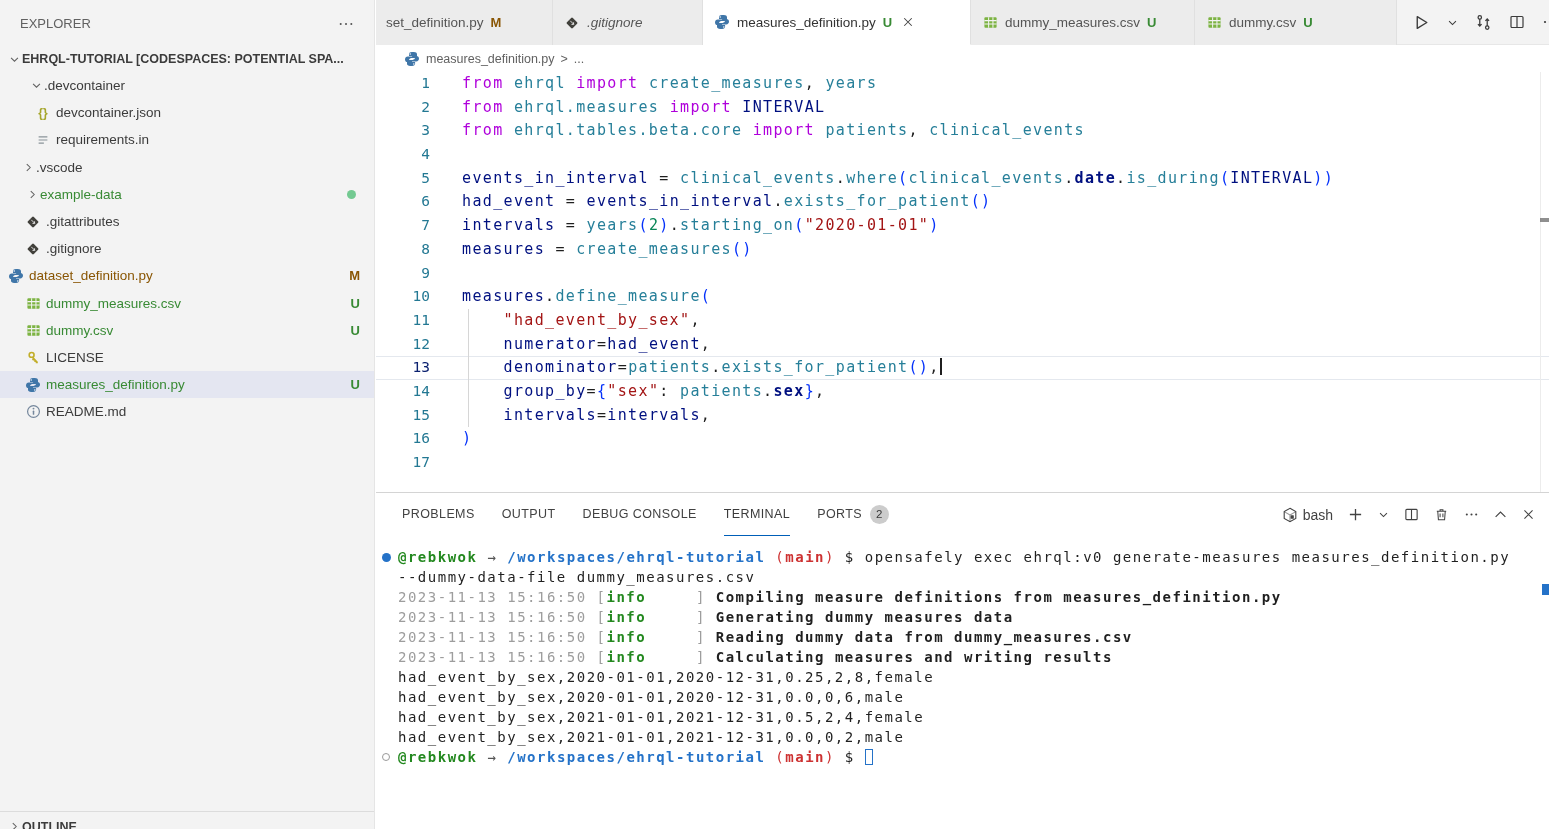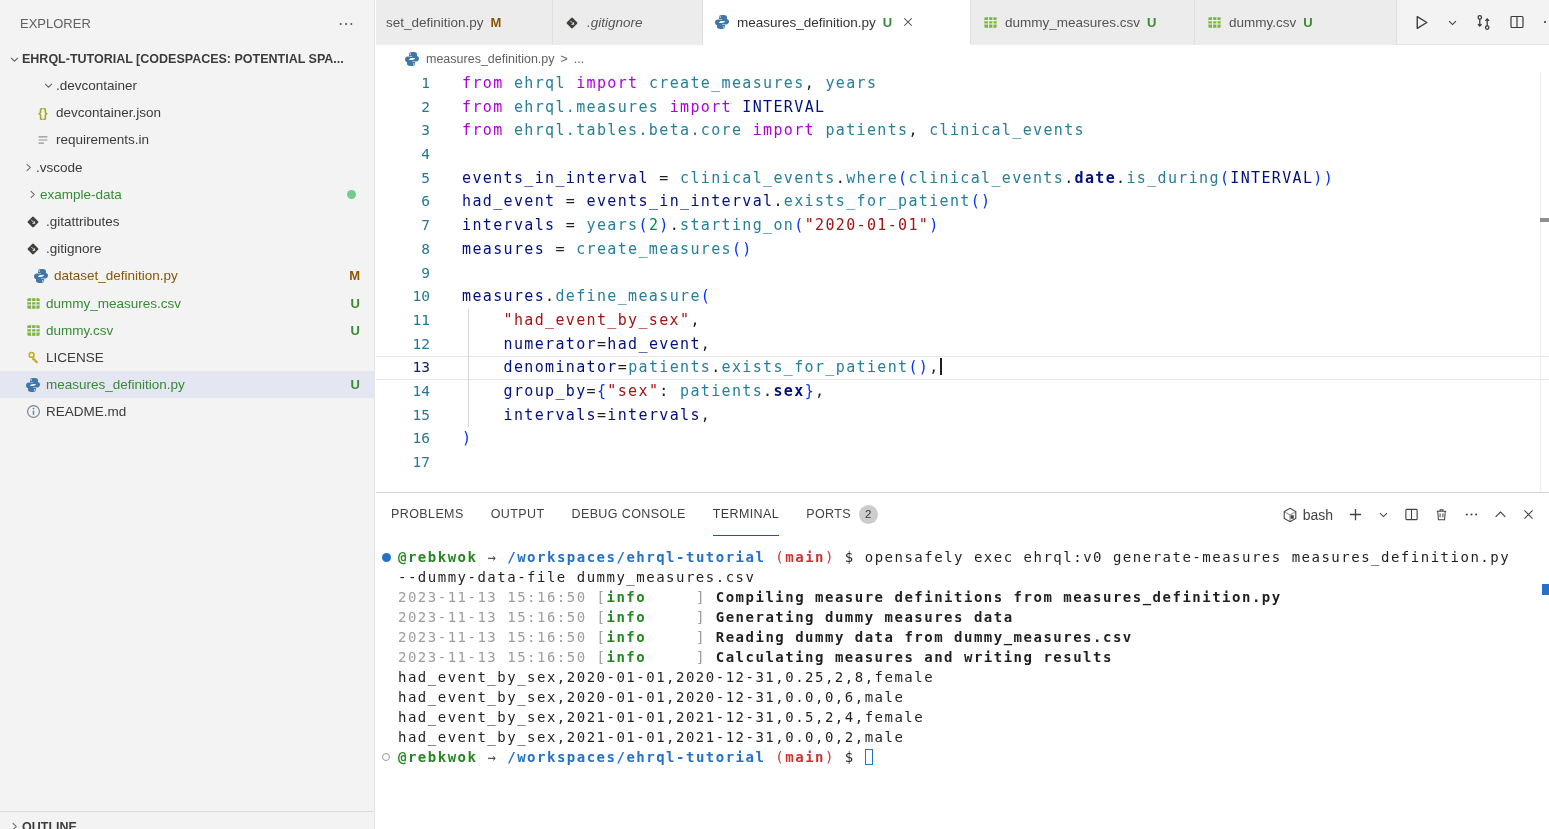--- a/index.html
+++ b/index.html
@@ -55,21 +55,21 @@
   .tok-num{color:#098658;}
   .tok-brk{color:#0431FA;}
   .tok-pln{color:#1f1f1f;}
   .cursor{display:inline-block;width:2px;height:17px;background:#1f1f1f;vertical-align:middle;margin-top:-2px;}
   .indent-guide{position:absolute;left:92px;top:237px;width:1px;height:118px;background:#d6d6d6;}
   .editor-scrollzone{position:absolute;right:0;top:0;width:9px;height:420px;border-left:1px solid #ececec;}
   .ruler-marker{position:absolute;right:0;top:146px;width:9px;height:4px;background:#6a6a6a;opacity:.75;}
 
   
   .panel{position:absolute;left:376px;top:492px;right:0;bottom:0;background:#fff;border-top:1px solid #d4d4d4;}
-  .panel-header{height:43px;display:flex;align-items:center;padding-left:15px;justify-content:center;}
+  .panel-header{height:43px;display:flex;align-items:center;padding-left:26px;justify-content:center;}
   .ptab{font-size:12.5px;letter-spacing:.4px;color:#424242;margin-right:27px;height:43px;display:flex;align-items:center;cursor:pointer;border-bottom:1.5px solid transparent;}
   .ptab.active{border-bottom:1.5px solid #005fb8;color:#3b3b3b;}
   .pbadge{display:inline-flex;align-items:center;justify-content:center;width:19px;height:19px;border-radius:50%;background:#cccccc;color:#383838;font-size:11.5px;margin-left:8px;}
   .panel-actions{margin-left:auto;display:flex;align-items:center;gap:15px;padding-right:14px;color:#424242;}
   .panel-actions .shell{display:flex;align-items:center;gap:5px;font-size:14px;color:#424242;}
   .panel-actions .icon{display:inline-flex;cursor:pointer;}
 
   
   .terminal{position:absolute;left:0;top:43px;right:0;bottom:0;padding-top:11px;cursor:text;}
   .term-line{position:relative;height:20px;line-height:20px;padding-left:22px;font-family:"DejaVu Sans Mono",monospace;font-size:14px;letter-spacing:1.5px;white-space:pre;color:#1f1f1f;}
@@ -97,21 +97,21 @@
   </div>
   <div class="root-row">
     <span class="chev" style="width:16px;display:inline-flex;justify-content:center;">
         <svg width="11" height="11" viewBox="0 0 16 16">
           <path d="M3 5.5l5 5 5-5" fill="none" stroke="#616161" stroke-width="1.5"></path>
         </svg>
       </span>
     <span class="lbl">EHRQL-TUTORIAL [CODESPACES: POTENTIAL SPA...</span>
   </div>
   <div id="file-tree">
-      <div class="tree-row" style="padding-left: 40px;">
+      <div class="tree-row" style="padding-left: 28px;">
         <span class="chev">
           <svg width="11" height="11" viewBox="0 0 16 16">
             <path d="M3 5.5l5 5 5-5" fill="none" stroke="#616161" stroke-width="1.5"></path>
           </svg>
         </span>
         <span class="lbl">.devcontainer</span>
       </div>
       <div class="tree-row" style="padding-left: 34px;">
         <span class="icon">
           <span class="txt-icon" style="color:#a5a52a;">{}</span>
@@ -154,21 +154,21 @@
       </div>
       <div class="tree-row" style="padding-left: 24px;">
         <span class="icon">
           <svg width="14" height="14" viewBox="0 0 16 16">
             <rect x="3.2" y="3.2" width="9.6" height="9.6" rx="1.4" transform="rotate(45 8 8)" fill="#41403b"></rect>
             <path d="M6 5.5l4 4M9.8 7.2v2.4h-2.4" stroke="#f3f3f3" stroke-width="1" fill="none"></path>
           </svg>
         </span>
         <span class="lbl">.gitignore</span>
       </div>
-      <div class="tree-row" style="padding-left: 32px;">
+      <div class="tree-row" style="padding-left: 7px;">
         <span class="icon">
           <svg width="16" height="16" viewBox="0 0 16 16">
             <path fill="#4076a8" d="M7.9 1C6.1 1 5 1.9 5 3.2V5h3.1v.5H3.7C2.2 5.5 1 6.7 1 8.4 1 10 2 11.1 3.5 11.1H5V9.4C5 8.1 6.1 7.1 7.4 7.1h3.2c1.3 0 2.4-1 2.4-2.3V3.2C13 1.9 11.7 1 9.9 1z"></path>
             <path fill="#4076a8" d="M8.1 15c1.8 0 3-.9 3-2.2V11H8v-.5h4.3c1.5 0 2.7-1.2 2.7-2.9 0-1.6-1-2.7-2.5-2.7H11v1.7C11 7.9 9.9 8.9 8.6 8.9H5.4C4.1 8.9 3 9.9 3 11.2v1.6C3 14.1 4.3 15 6.1 15z"></path>
             <circle cx="6.2" cy="3.1" r=".75" fill="#fff"></circle>
             <circle cx="9.8" cy="12.9" r=".75" fill="#fff"></circle>
           </svg>
         </span>
         <span class="lbl git-mod">dataset_definition.py</span>
         <span class="badge git-mod">M</span>

